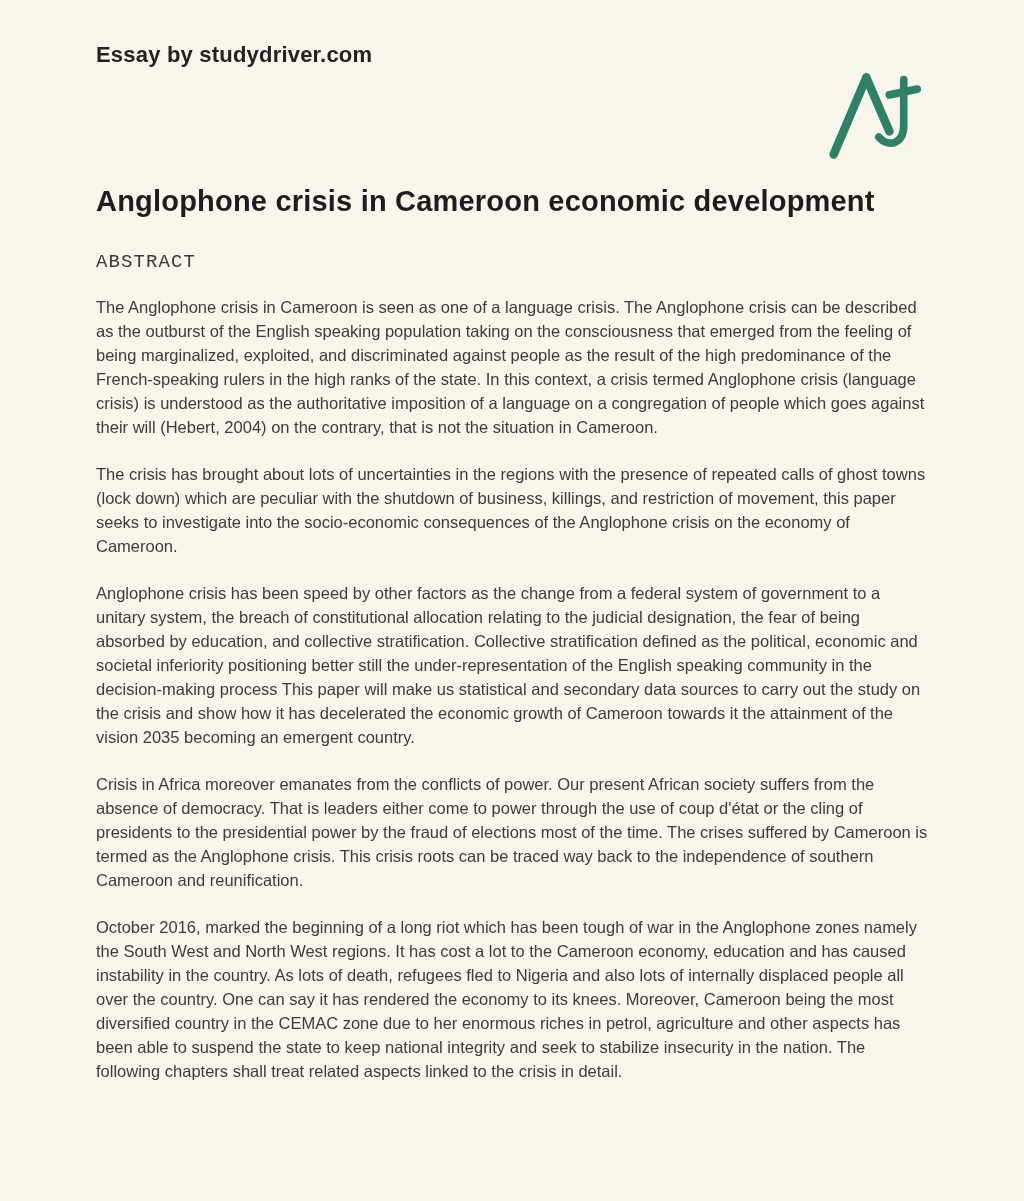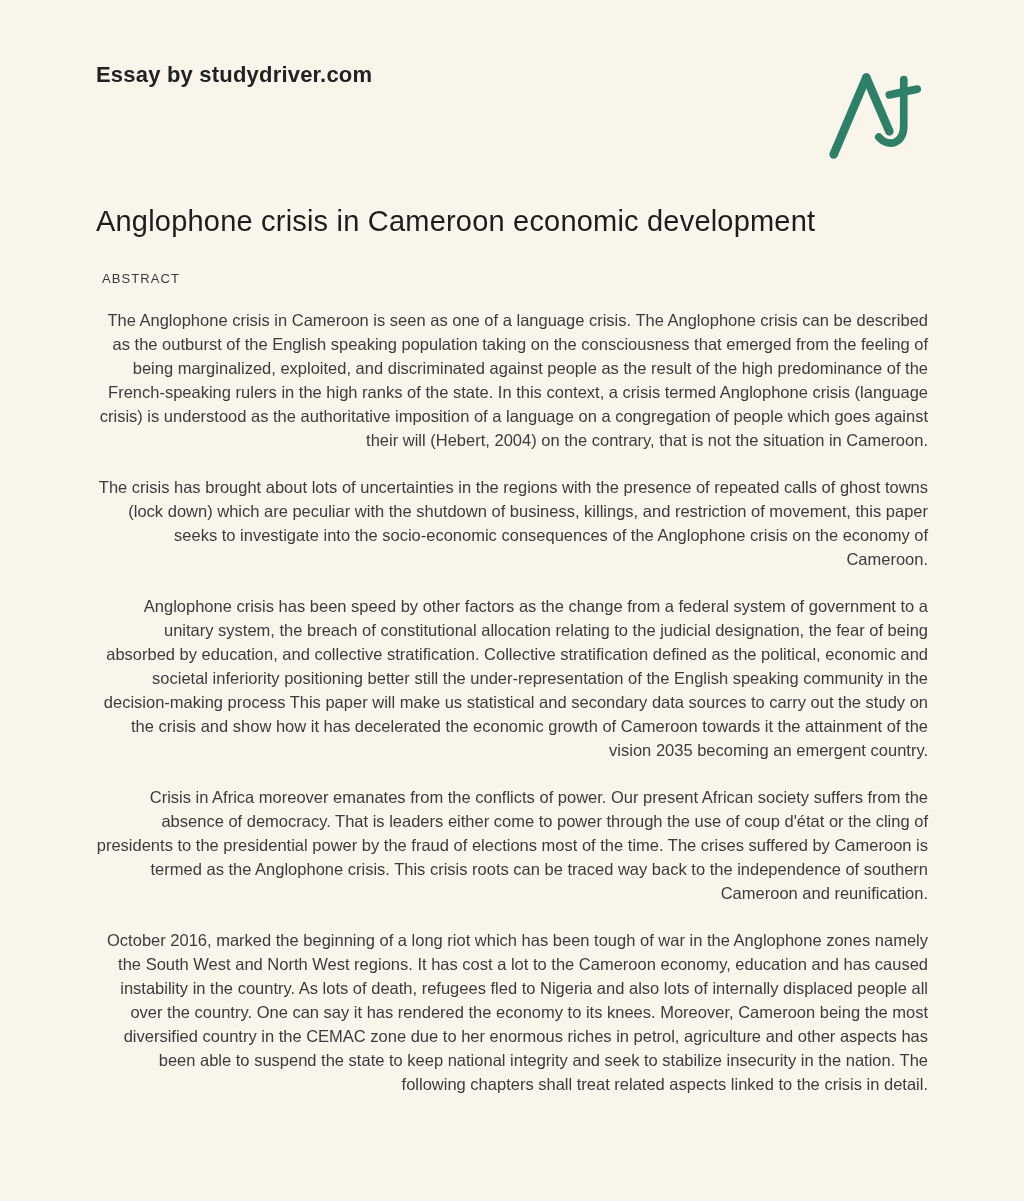--- a/index.html
+++ b/index.html
@@ -9,21 +9,21 @@
     background: #faf5eb;
     width: 1024px;
     height: 1201px;
     overflow: hidden;
     font-family: "Liberation Sans", "DejaVu Sans", sans-serif;
   }
   .page {
     position: relative;
     width: 1024px;
     height: 991px;
-    padding: 62px 96px 0 96px;
+    padding: 42px 96px 0 96px;
   }
   
   .byline {
     margin: 0;
     font-size: 22px;
     font-weight: 700;
     color: #222222;
     letter-spacing: 0.2px;
   }
   .source-line {
@@ -43,37 +43,37 @@
     right: 102px;
     width: 96px;
     height: 96px;
   }
   .logo svg { width: 100%; height: 100%; }
   
   .title {
     margin: 116px 0 15px 0;
     font-size: 29px;
     line-height: 1.2;
-    font-weight: 400;
+    font-weight: 700;
     color: #1d1d1d;
     letter-spacing: 0.2px;
   }
   .section-heading {
-    margin: 32px 0 22px 6px;
-    font-size: 13px;
+    margin: 32px 0 22px 0;
+    font-size: 19px;
     font-weight: 400;
     color: #3a3a3a;
     letter-spacing: 1.1px;
+    font-family: Liberation Mono, monospace;
   }
   .para {
     margin: 0 0 23px 0;
     font-size: 16.5px;
     line-height: 24px;
     color: #3c3c3c;
-    text-align: right;
   }
 </style>
 </head>
 <body>
 
 <div class="page">
 
   <header>
     <h2 class="byline">Essay by studydriver.com</h2>
     <div class="logo">

